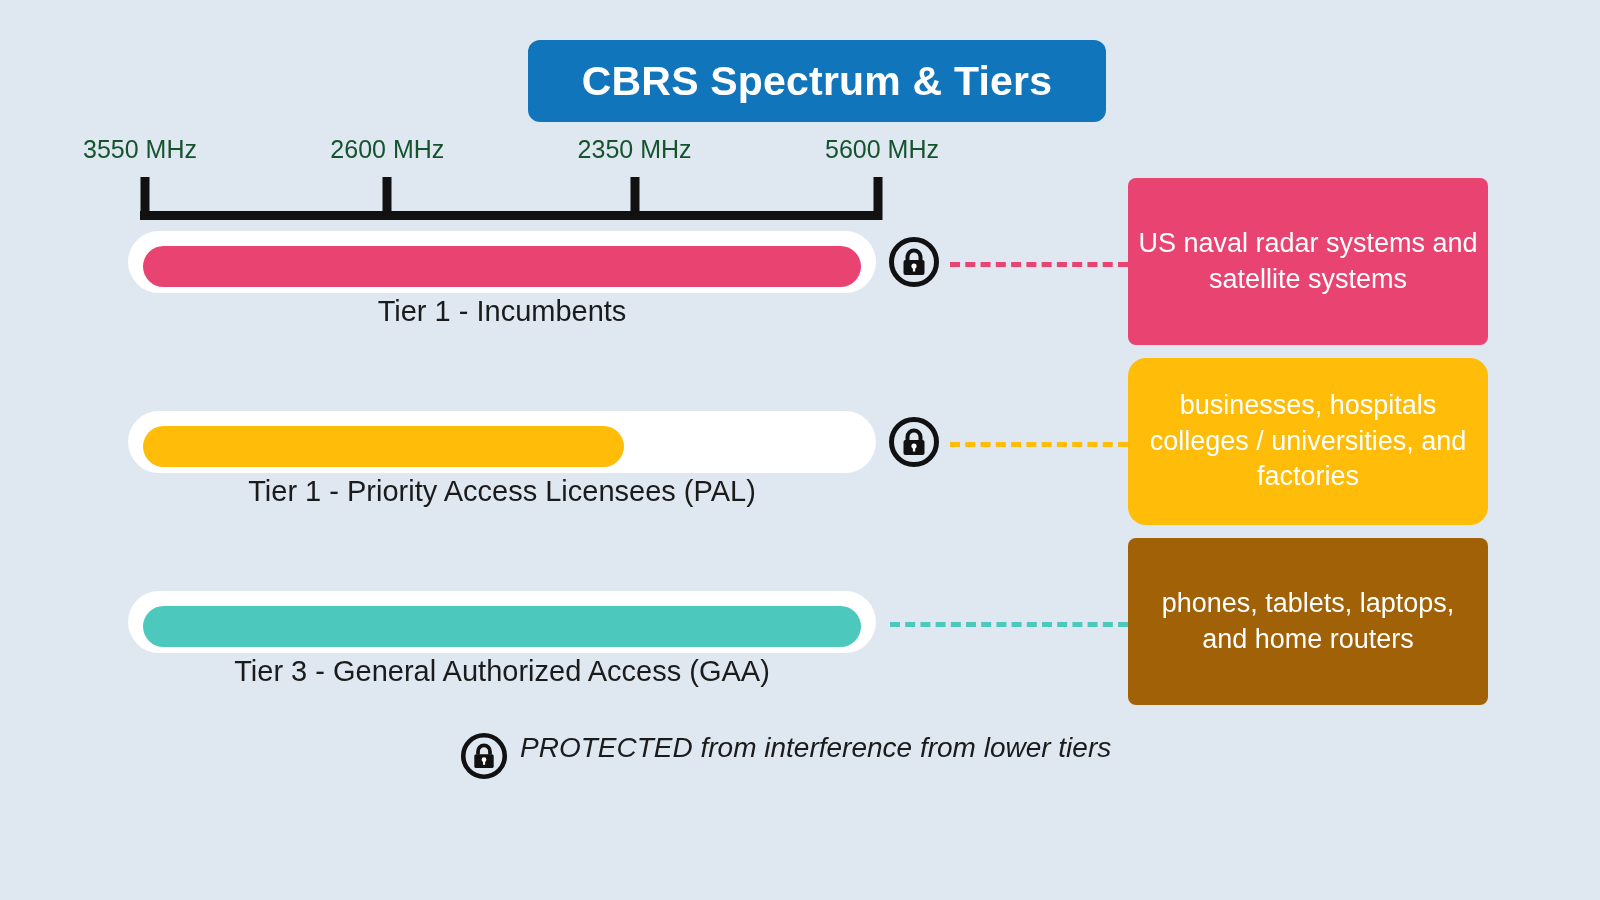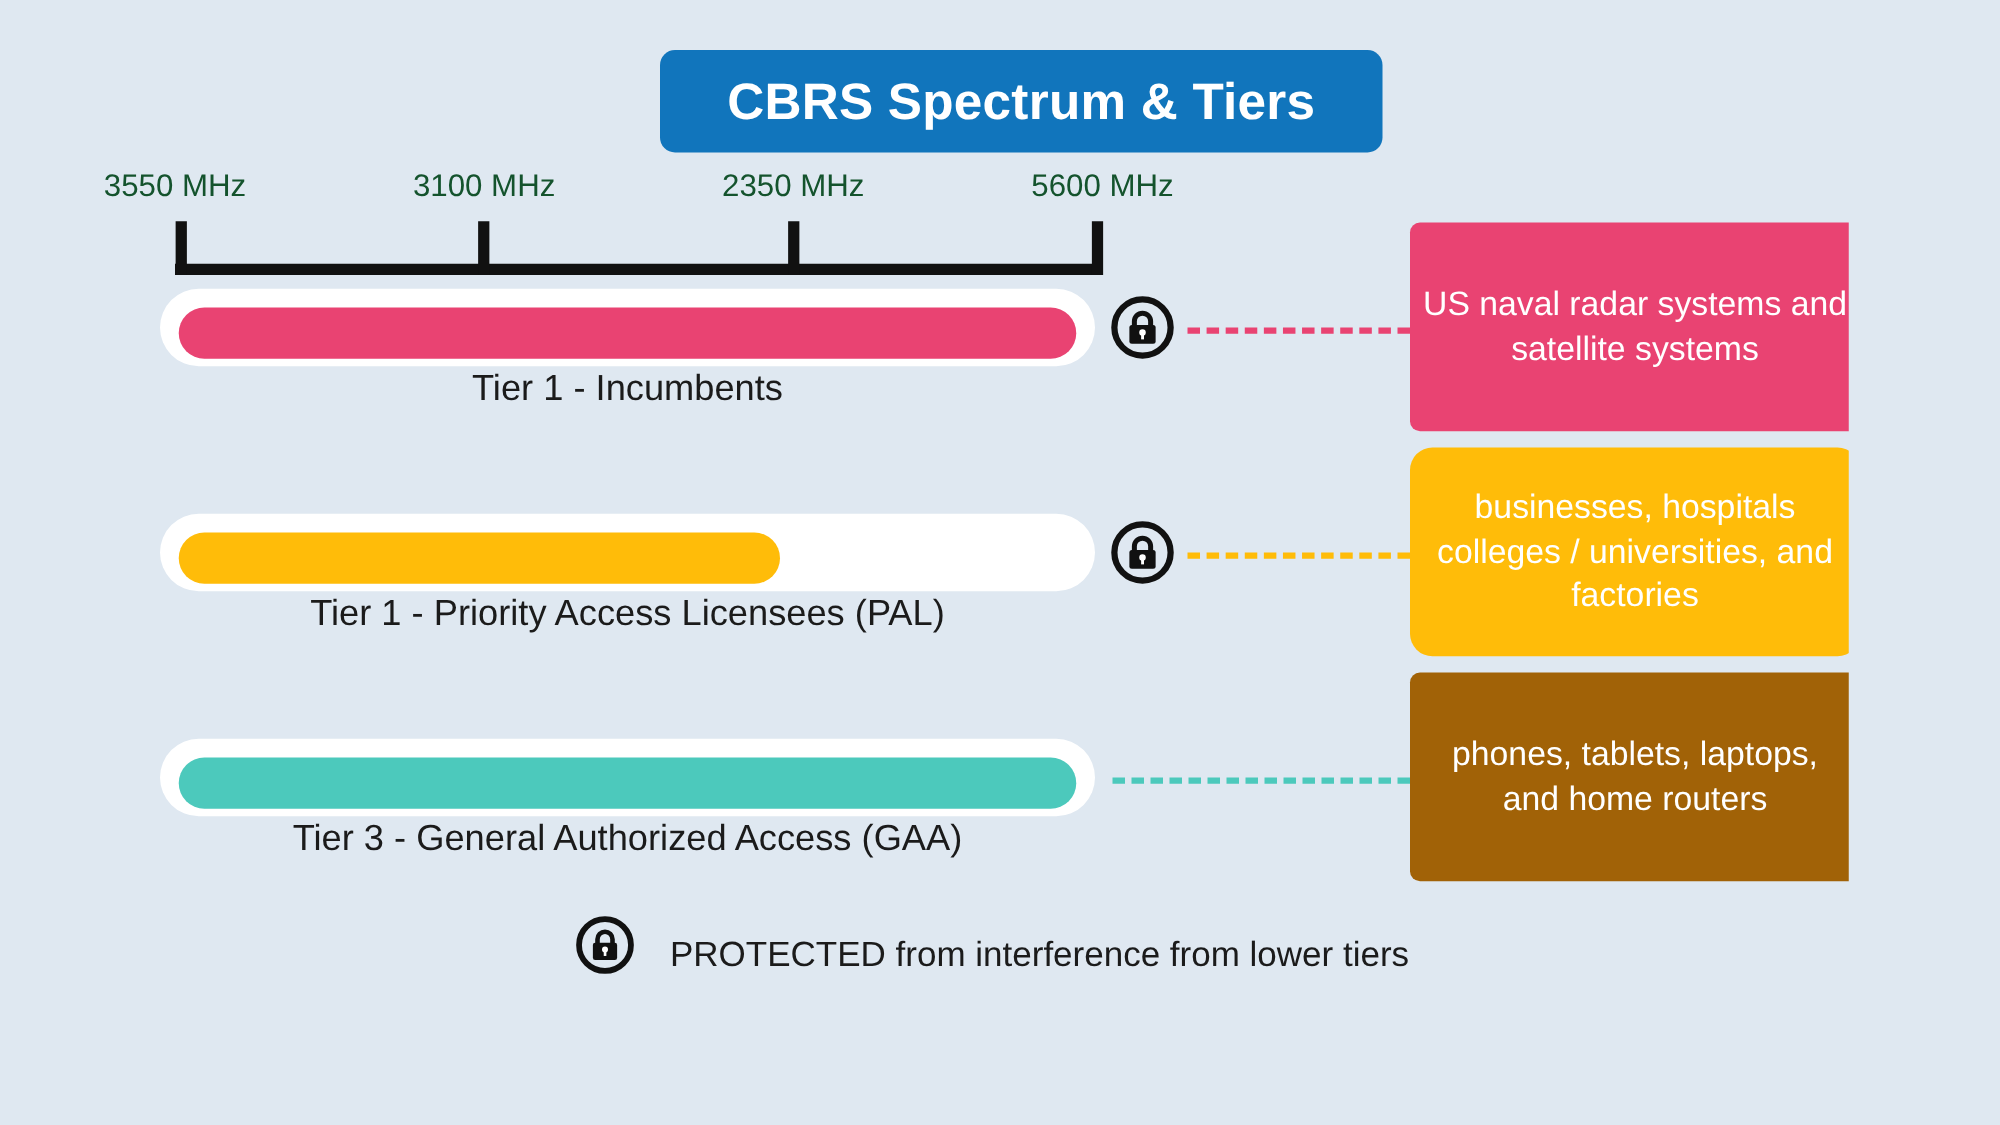--- a/index.html
+++ b/index.html
@@ -8,21 +8,21 @@
     padding: 0;
     background: #dfe8f1;
   }
   body {
     font-family: "Liberation Sans", sans-serif;
     -webkit-font-smoothing: antialiased;
   }
 
   #infographic {
     position: relative;
-    width: 1479px;
+    width: 1600px;
     height: 900px;
     background: #dfe8f1;
     overflow: hidden;
   }
 
   
   .title-plate {
     position: absolute;
     left: 528px;
     top: 40px;
@@ -140,22 +140,23 @@
     line-height: 1.32;
     text-align: center;
   }
 
   
   .legend {
     position: absolute;
     left: 460px;
     top: 732px;
     display: flex;
-    align-items: flex-end;
-    gap: 28px;
+    align-items: flex-start;
+    gap: 12px;
+    font-style: italic;
   }
   .legend-text {
     font-size: 28px;
     color: #1b1b1b;
     white-space: nowrap;
   }
 
   
   .footer {
     position: absolute;
@@ -171,21 +172,21 @@
 <body>
 
 <div id="infographic">
 
   <div class="title-plate">
     <span class="title-text">CBRS Spectrum &amp; Tiers</span>
   </div>
 
   <div class="axis">
     <span class="axis-label" style="left:0px;">3550 MHz</span>
-    <span class="axis-label" style="left:247.3px;">3100 MHz</span>
+    <span class="axis-label" style="left:247.3px;">2600 MHz</span>
     <span class="axis-label" style="left:494.6px;">2350 MHz</span>
     <span class="axis-label" style="left:742px;">5600 MHz</span>
 
     <div class="axis-baseline"></div>
     <div class="axis-tick" style="left:4.5px;"></div>
     <div class="axis-tick" style="left:247.3px;"></div>
     <div class="axis-tick" style="left:494.6px;"></div>
     <div class="axis-tick" style="left:737.5px;"></div>
   </div>
 

